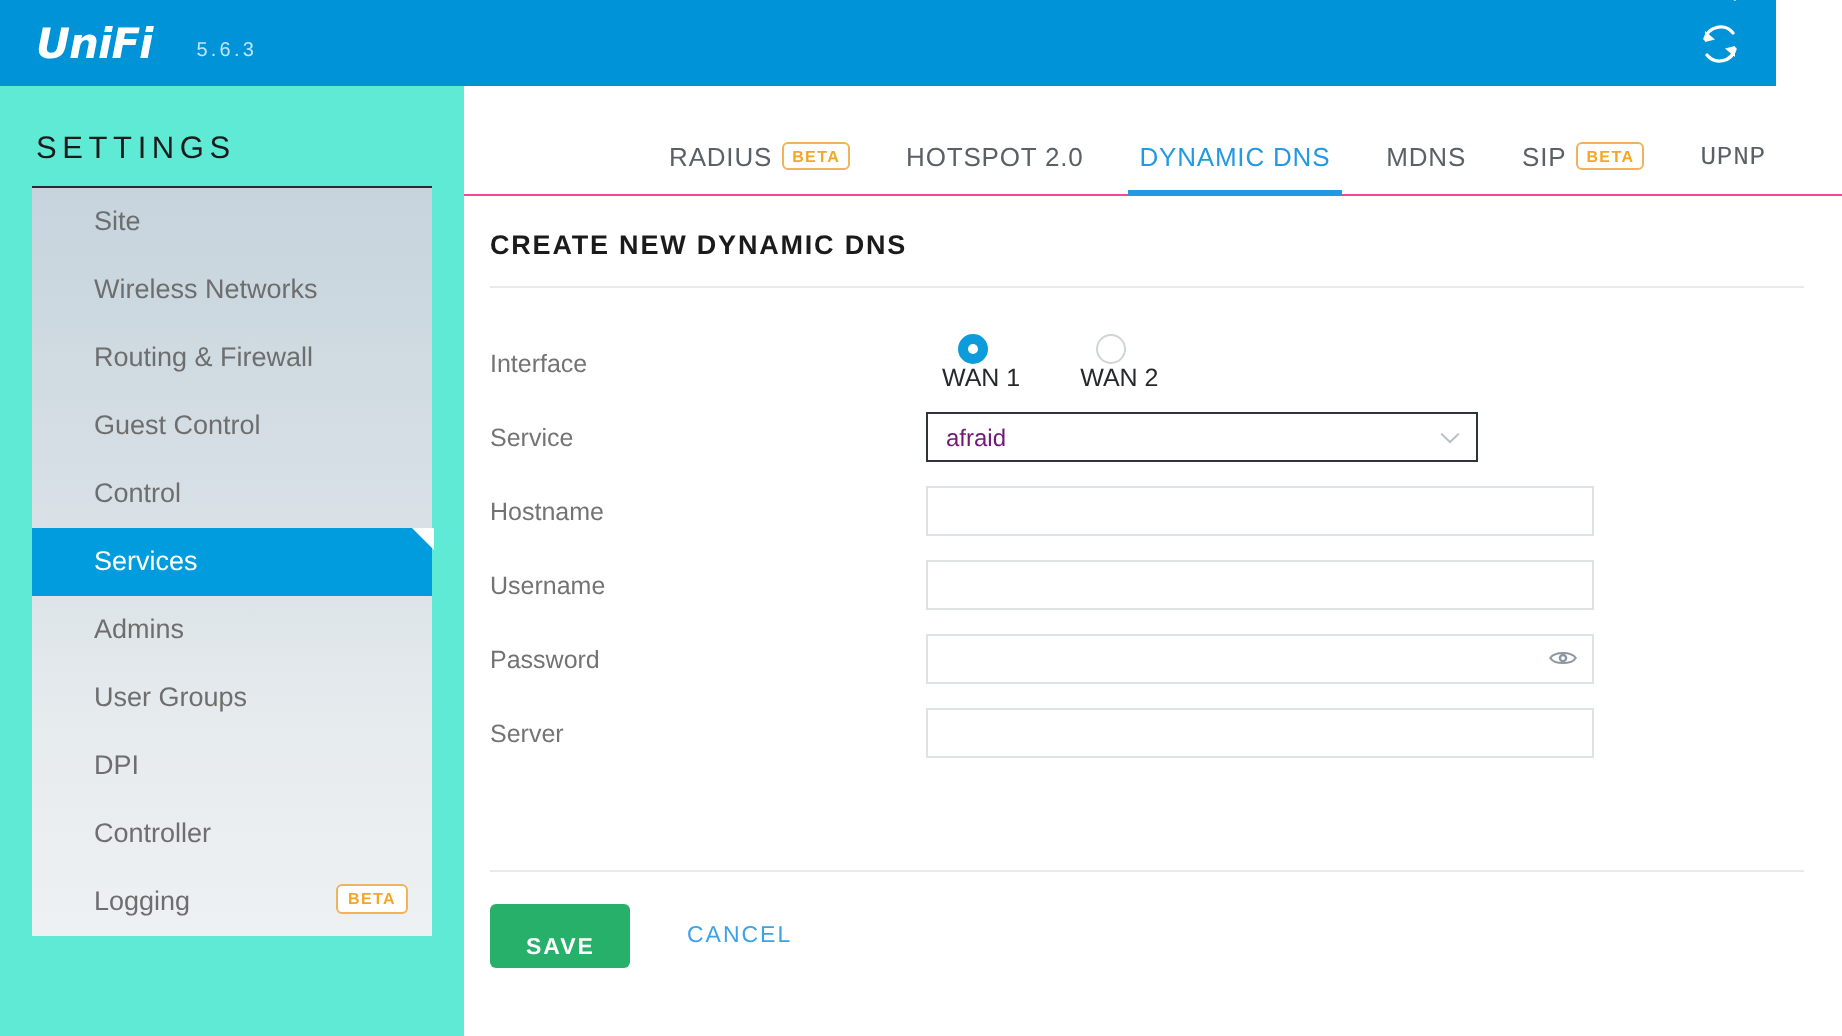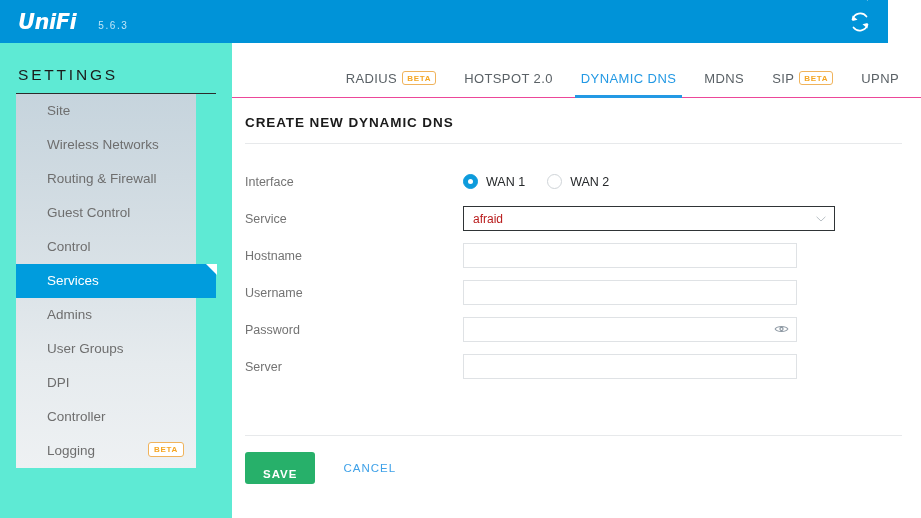--- a/index.html
+++ b/index.html
@@ -84,21 +84,21 @@
     left: 16px;
     top: 50px;
     width: 200px;
     height: 1px;
     background: #2b2b2b;
   }
   .nav-list {
     position: absolute;
     left: 16px;
     top: 51px;
-    width: 180px;
+    width: 200px;
     list-style: none;
     margin: 0;
     padding: 0;
     background: linear-gradient(to bottom, #c6d4dd 0%, #cfdae1 22%, #dae2e7 48%, #e6ebee 72%, #eef1f3 100%);
   }
   .nav-item {
     height: 34px;
     line-height: 34px;
     padding-left: 31px;
     font-size: 13.5px;
@@ -164,21 +164,21 @@
     letter-spacing: 0.4px;
     height: 38px;
     line-height: 38px;
     margin-left: 16px;
     padding: 0 6px;
     position: relative;
     cursor: pointer;
     white-space: nowrap;
     box-sizing: border-box;
   }
-  .tab:last-child { margin-right: 16px; }
+  .tab:last-child { margin-right: 32px; font-family: Liberation Mono, monospace; }
   .tab.active {
     color: #2399e4;
   }
   .tab.active::after {
     content: "";
     position: absolute;
     left: 0; right: 0;
     bottom: 0;
     height: 3px;
     background: #2399e4;
@@ -235,20 +235,21 @@
     align-items: center;
     position: relative;
   }
 
   .radio-group { display: flex; align-items: center; }
   .radio-opt {
     display: flex;
     align-items: center;
     cursor: pointer;
     margin-right: 22px;
+    flex-direction: column;
   }
   .radio-dot {
     width: 15px; height: 15px;
     border-radius: 50%;
     border: 1px solid #cfd4d8;
     background: #ffffff;
     box-sizing: border-box;
     display: inline-block;
   }
   .radio-dot.checked {
@@ -276,31 +277,31 @@
     border: 1px solid #dfe2e5;
     background: #ffffff;
     box-sizing: border-box;
     font-family: "Liberation Sans", sans-serif;
     font-size: 12px;
     color: #4b5358;
     padding: 0 8px;
     outline: none;
   }
   .select-box {
-    width: 372px;
+    width: 276px;
     height: 25px;
     border: 1px solid #2f3436;
     background: #ffffff;
     box-sizing: border-box;
     display: flex;
     align-items: center;
     justify-content: space-between;
     padding: 0 8px 0 9px;
     font-size: 12px;
-    color: #b91c1c;
+    color: #701a75;
     cursor: pointer;
   }
   .chevron {
     width: 10px; height: 6px;
   }
   .pw-wrap { position: relative; width: 334px; }
   .pw-wrap .text-input { width: 334px; padding-right: 26px; }
   .eye-icon {
     position: absolute;
     right: 8px;

